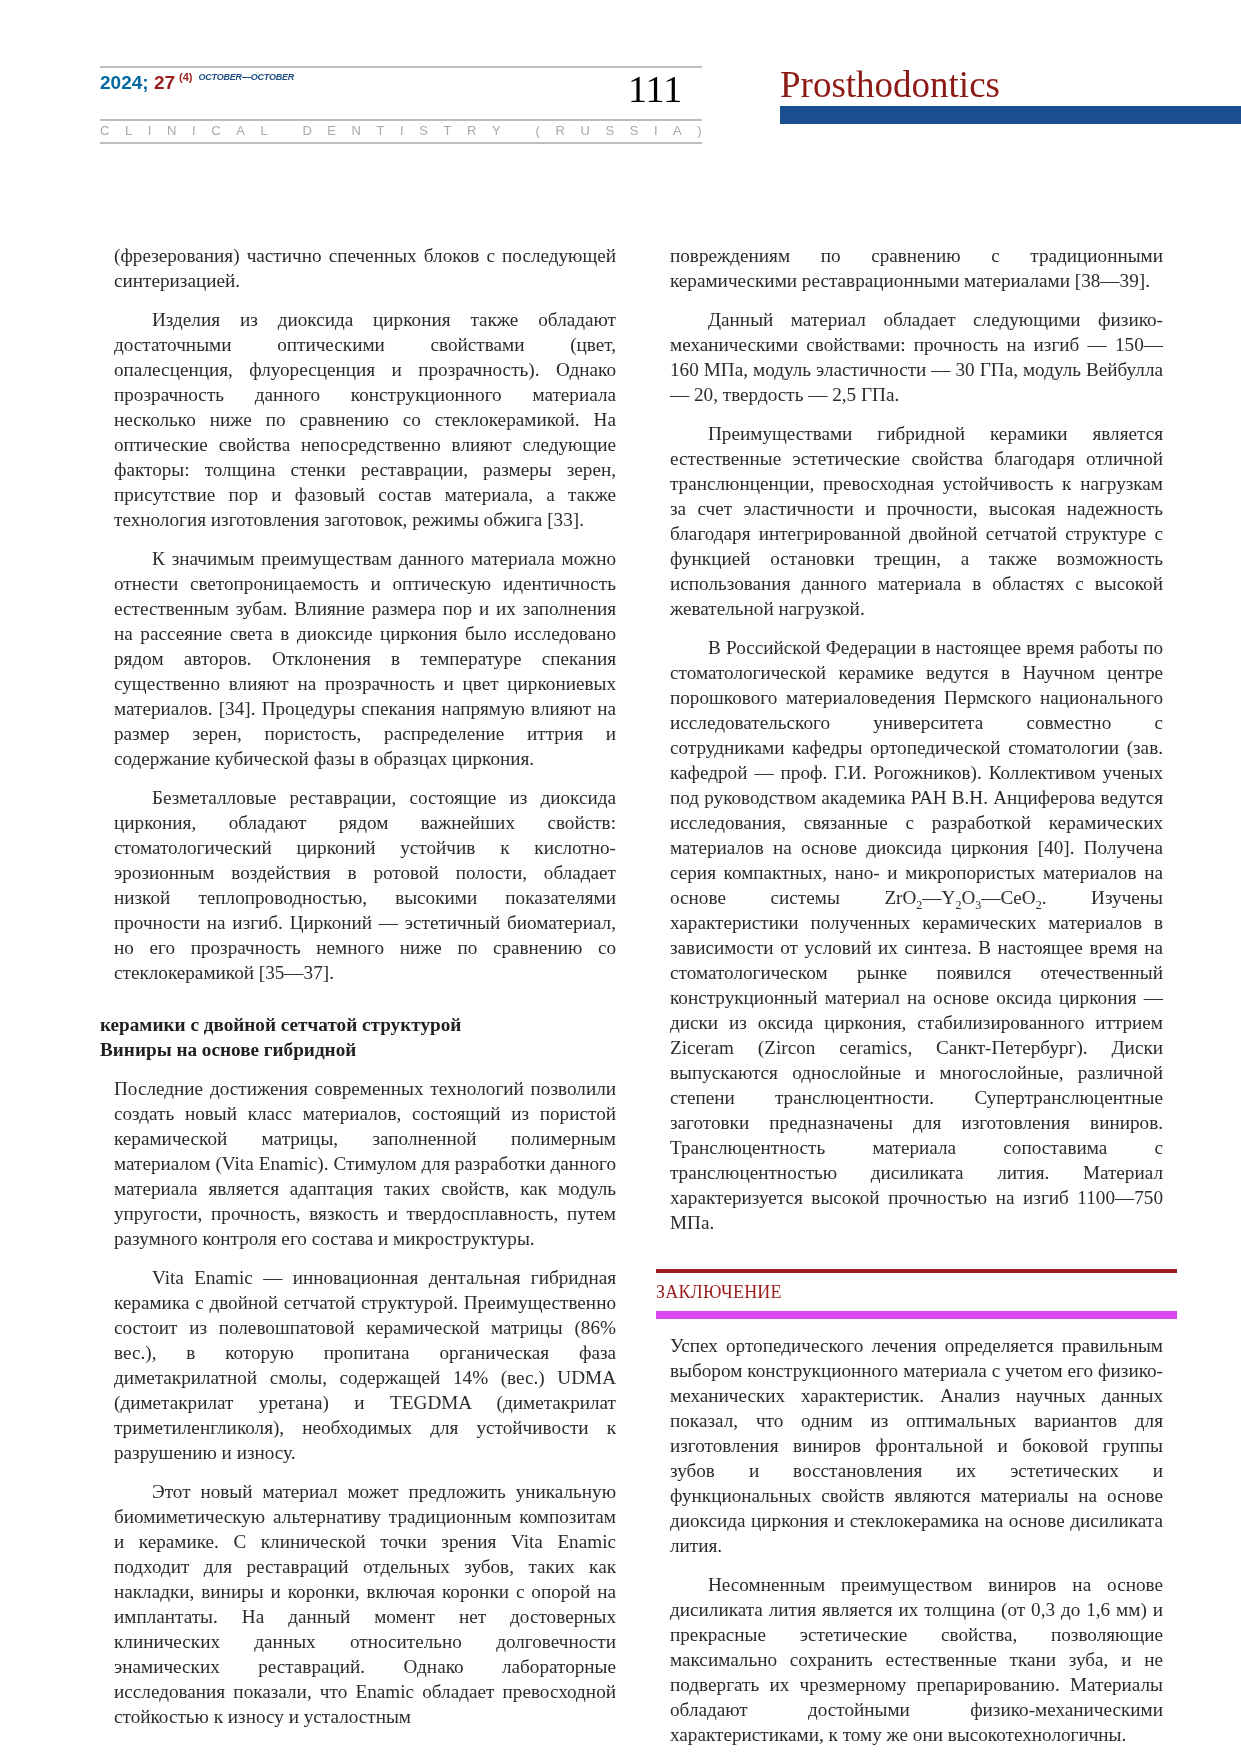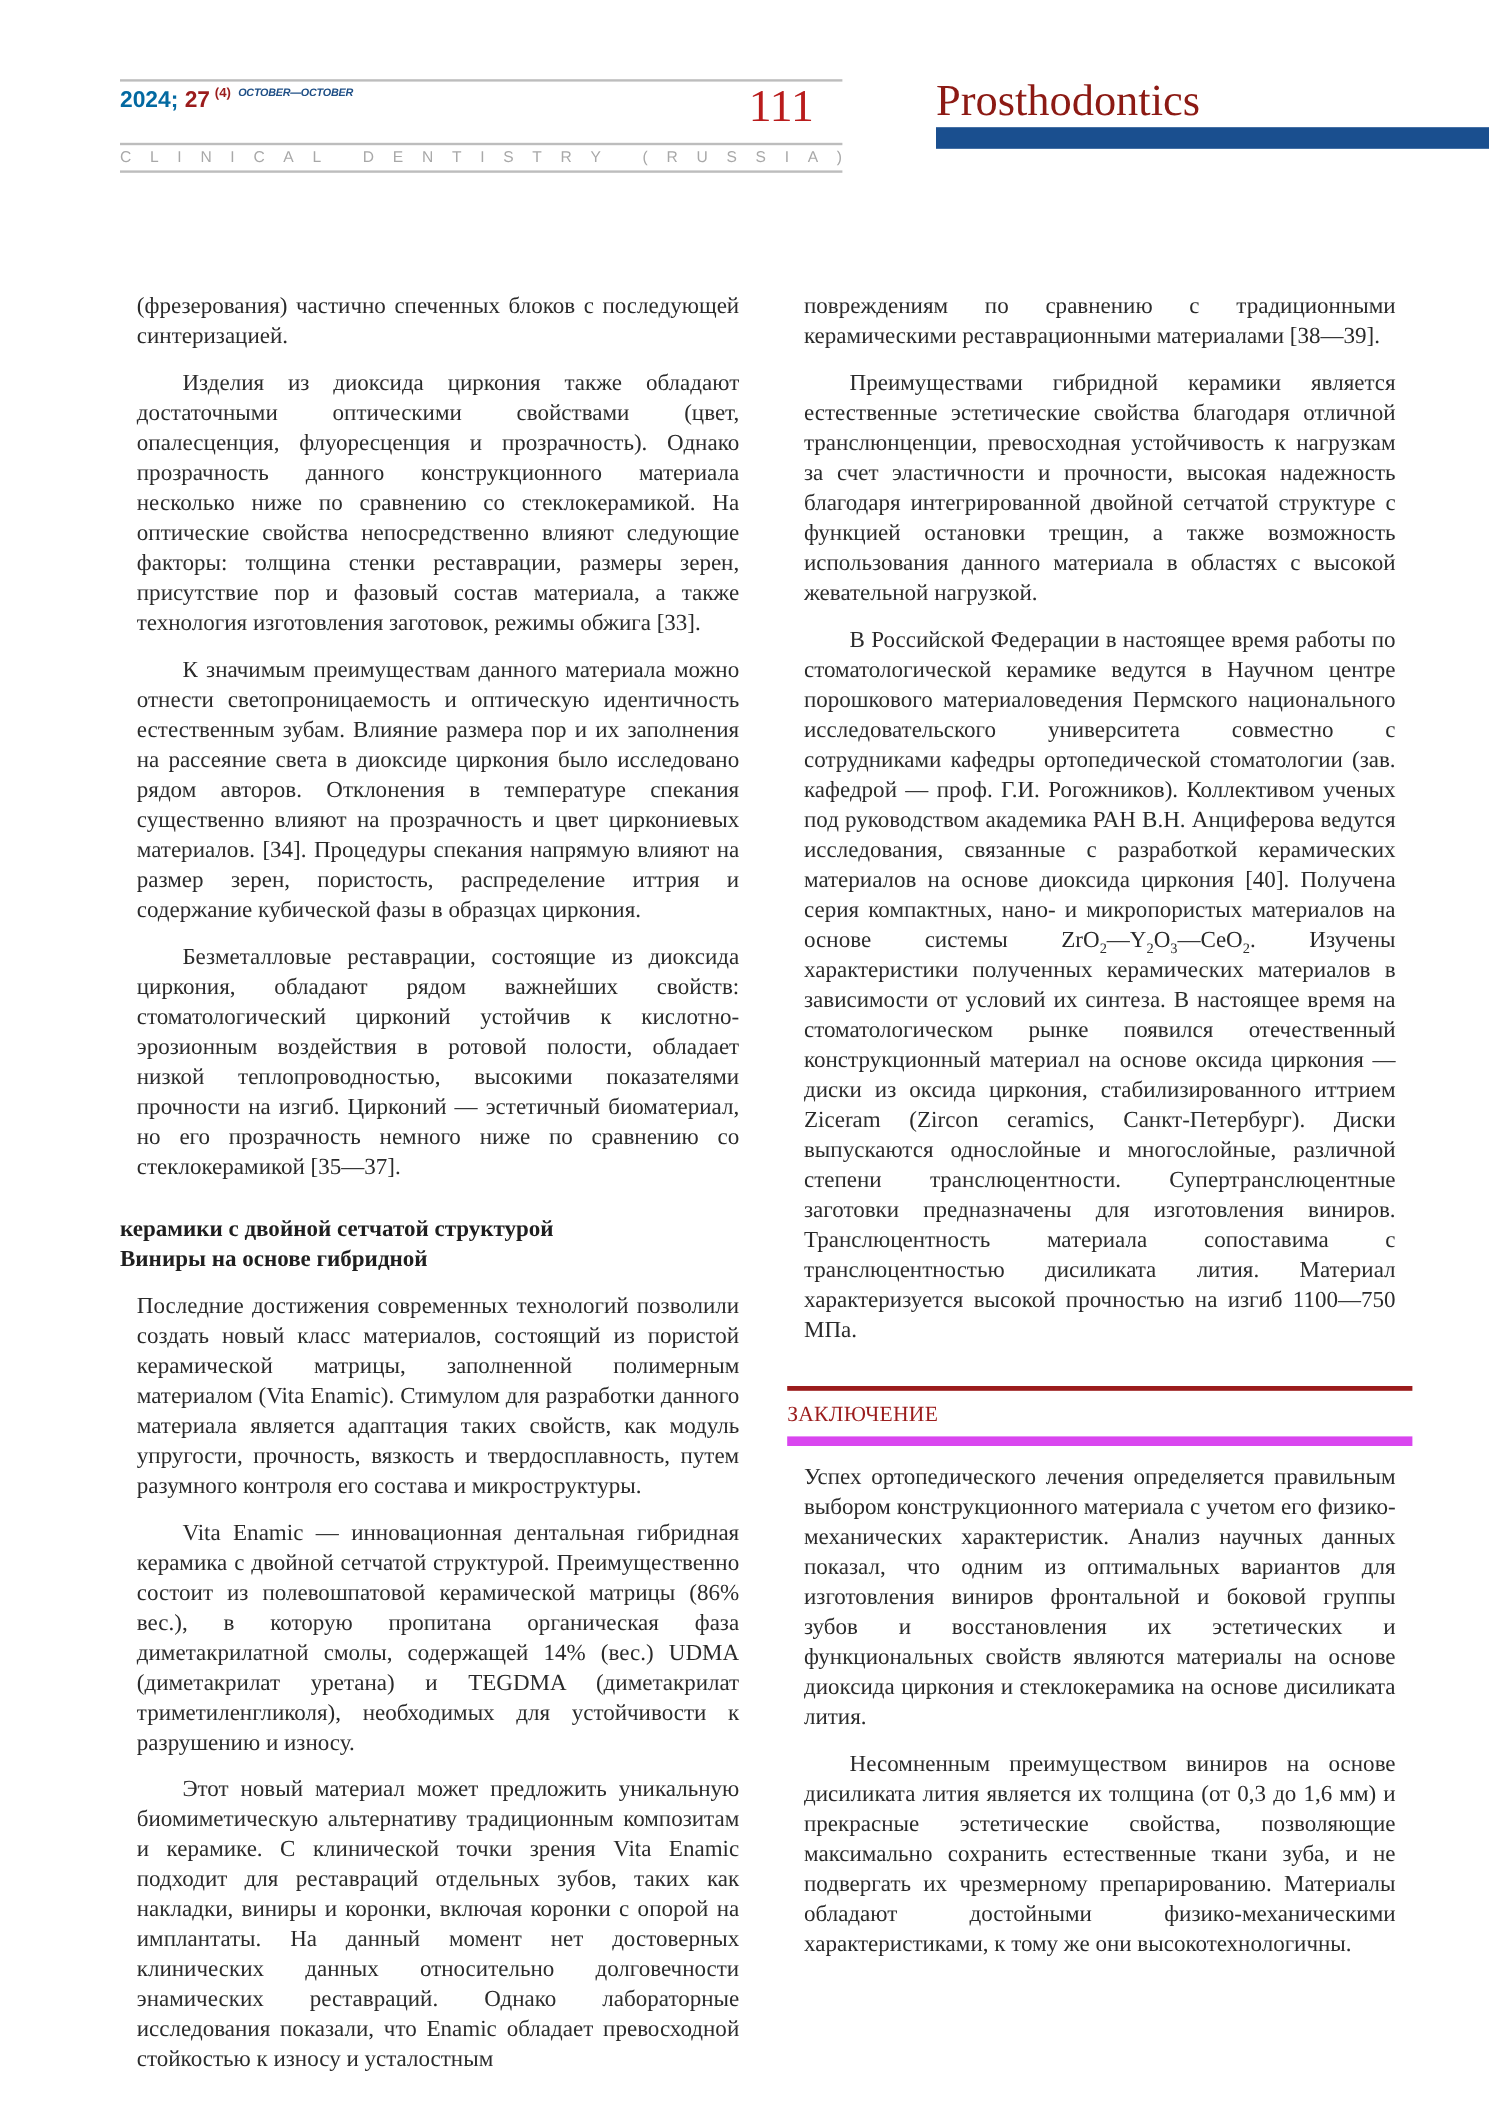--- a/index.html
+++ b/index.html
@@ -10,22 +10,22 @@
   .hdr-rule { position:absolute; left:100px; width:602px; height:2px; background:#bdbdbd; }
   .hdr-rule.r1 { top:66px; }
   .hdr-rule.r2 { top:119px; }
   .hdr-rule.r3 { top:142px; }
   .issue { position:absolute; left:100px; top:66px; font-family:"Liberation Sans","DejaVu Sans",sans-serif;
            font-weight:bold; font-size:19px; line-height:22px; white-space:nowrap; }
   .issue .year { color:#0369a1; }
   .issue .vol { color:#9b1c1c; }
   .issue .num { color:#9b1c1c; font-size:11px; vertical-align:8px; margin-left:4px; }
   .issue .period { color:#1f4f86; font-size:9px; font-style:italic; vertical-align:9px; margin-left:6px; letter-spacing:-0.2px; }
-  .pageno { position:absolute; left:600px; top:64px; width:102px; text-align:center;
-            font-family:"Liberation Serif","DejaVu Serif",serif; font-size:38px; line-height:50px; color:#b91c1c; }
+  .pageno { position:absolute; left:628px; top:64px; width:102px; text-align:left;
+            font-family:"Liberation Serif","DejaVu Serif",serif; font-size:38px; line-height:50px; color:#000000; }
   .journal { position:absolute; left:100px; top:122px; width:602px; display:flex; justify-content:space-between;
              font-family:"Liberation Sans","DejaVu Sans",sans-serif; font-size:13px; line-height:18px; color:#a8a8a8;
              letter-spacing:0; }
   .journal span { display:inline-block; }
   .section-title { position:absolute; left:780px; top:60px; width:422px; text-align:left;
                    font-family:"Liberation Serif","DejaVu Serif",serif; font-size:37px; line-height:50px; color:#8c1a14; }
   .section-bar { position:absolute; left:780px; top:106px; width:461px; height:18px; background:#1a4f8f; }
 
   
   .col { position:absolute; top:229px; width:530px; font-size:19.2px; line-height:25px; text-align:justify; }
@@ -92,20 +92,21 @@
     <div>керамики с двойной сетчатой структурой</div>
     <div>Виниры на основе гибридной</div>
   </div>
   <p>Последние достижения современных технологий позволили создать новый класс материалов, состоящий из пористой керамической матрицы, заполненной полимерным материалом (Vita Enamic). Стимулом для разработки данного материала является адаптация таких свойств, как модуль упругости, прочность, вязкость и твердосплавность, путем разумного контроля его состава и микроструктуры.</p>
   <p class="ind">Vita Enamic — инновационная дентальная гибридная керамика с двойной сетчатой структурой. Преимущественно состоит из полевошпатовой керамической матрицы (86% вес.), в которую пропитана органическая фаза диметакрилатной смолы, содержащей 14% (вес.) UDMA (диметакрилат уретана) и TEGDMA (диметакрилат триметиленгликоля), необходимых для устойчивости к разрушению и износу.</p>
   <p class="ind">Этот новый материал может предложить уникальную биомиметическую альтернативу традиционным композитам и керамике. С клинической точки зрения Vita Enamic подходит для реставраций отдельных зубов, таких как накладки, виниры и коронки, включая коронки с опорой на имплантаты. На данный момент нет достоверных клинических данных относительно долговечности энамических реставраций. Однако лабораторные исследования показали, что Enamic обладает превосходной стойкостью к износу и усталостным</p>
 </div>
 
 <div class="col right">
   <p>повреждениям по сравнению с традиционными керамическими реставрационными материалами [38—39].</p>
+  <p class="ind">Данный материал обладает следующими физико-механическими свойствами: прочность на изгиб — 150—160 МПа, модуль эластичности — 30 ГПа, модуль Вейбулла — 20, твердость — 2,5 ГПа.</p>
   <p class="ind">Преимуществами гибридной керамики является естественные эстетические свойства благодаря отличной транслюнценции, превосходная устойчивость к нагрузкам за счет эластичности и прочности, высокая надежность благодаря интегрированной двойной сетчатой структуре с функцией остановки трещин, а также возможность использования данного материала в областях с высокой жевательной нагрузкой.</p>
   <p class="ind"><span>В Российской Федерации в настоящее время работы по стоматологической керамике ведутся в Научном центре порошкового материаловедения Пермского национального исследовательского университета совместно с сотрудниками кафедры ортопедической стоматологии (зав. кафедрой — проф. Г.И. Рогожников). Коллективом ученых под руководством академика РАН В.Н. Анциферова ведутся исследования, связанные с разработкой керамических материалов на основе диоксида циркония [40]. Получена серия компактных, нано- и микропористых материалов на основе системы </span><span><span>ZrO</span><sub>2</sub><span>—</span><span>Y</span><sub>2</sub><span>O</span><sub>3</sub><span>—</span><span>CeO</span><sub>2</sub></span><span>. Изучены характеристики полученных керамических материалов в зависимости от условий их синтеза. В настоящее время на стоматологическом рынке появился отечественный конструкционный материал на основе оксида циркония — диски из оксида циркония, стабилизированного иттрием Ziceram (Zircon ceramics, Санкт-Петербург). Диски выпускаются однослойные и многослойные, различной степени транслюцентности. Супертранслюцентные заготовки предназначены для изготовления виниров. Транслюцентность материала сопоставима с транслюцентностью дисиликата лития. Материал характеризуется высокой прочностью на изгиб 1100—750 МПа.</span></p>
 
   <div class="concl-top"></div>
   <div class="concl-title">ЗАКЛЮЧЕНИЕ</div>
   <p>Успех ортопедического лечения определяется правильным выбором конструкционного материала с учетом его физико-механических характеристик. Анализ научных данных показал, что одним из оптимальных вариантов для изготовления виниров фронтальной и боковой группы зубов и восстановления их эстетических и функциональных свойств являются материалы на основе диоксида циркония и стеклокерамика на основе дисиликата лития.</p>
   <p class="ind">Несомненным преимуществом виниров на основе дисиликата лития является их толщина (от 0,3 до 1,6 мм) и прекрасные эстетические свойства, позволяющие максимально сохранить естественные ткани зуба, и не подвергать их чрезмерному препарированию. Материалы обладают достойными физико-механическими характеристиками, к тому же они высокотехнологичны.</p>
 </div>
 
 </body></html>

